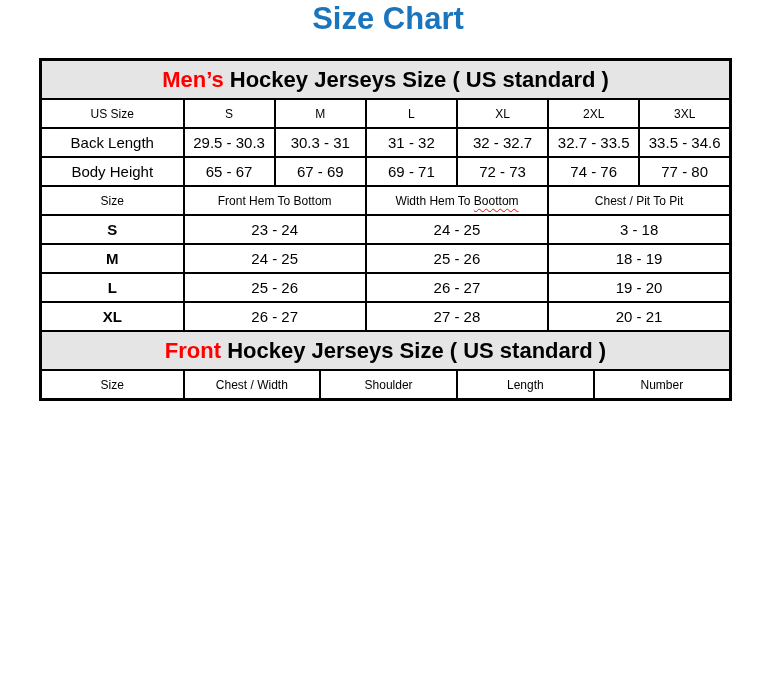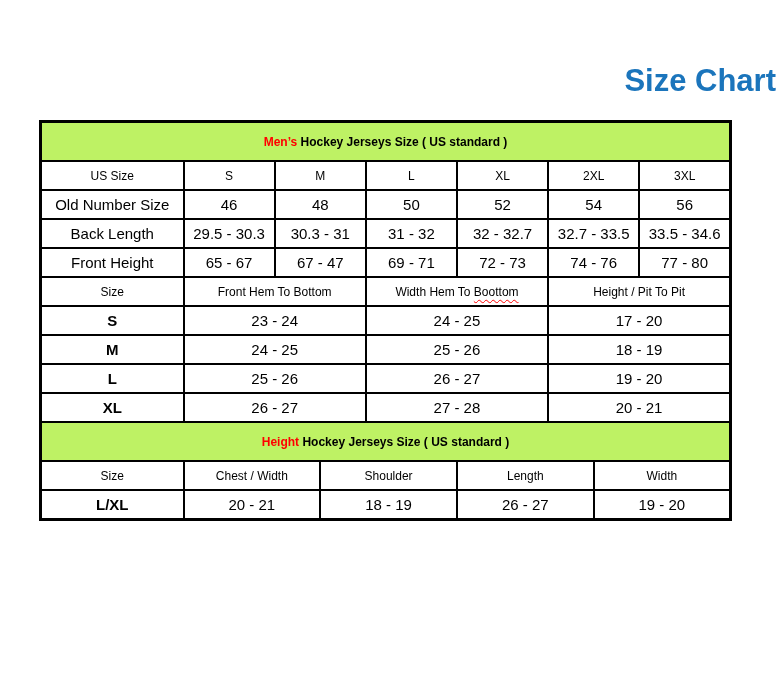--- a/index.html
+++ b/index.html
@@ -7,22 +7,21 @@
     padding: 0;
     background: #ffffff;
     width: 776px;
     height: 692px;
     font-family: "Liberation Sans", sans-serif;
     color: #000000;
     overflow: hidden;
   }
   .page-title {
     margin: 0;
-    padding-top: 62px;
-    text-align: right;
+    text-align: center;
     font-size: 31px;
     line-height: 37px;
     font-weight: bold;
     color: #1B75BC;
   }
   table.chart {
     margin: 21px 0 0 39px;
     width: 693px;
     border-collapse: collapse;
     table-layout: fixed;
@@ -34,24 +33,24 @@
     vertical-align: middle;
     padding: 0 2px;
     height: 27px;
     font-size: 15px;
     font-weight: normal;
     white-space: nowrap;
     overflow: hidden;
   }
   .chart th { font-weight: normal; font-size: 12px; }
   tr.band-row td {
-    background: #bef264;
+    background: #e5e5e5;
     height: 37px;
     font-weight: bold;
-    font-size: 12px;
+    font-size: 22px;
   }
   .accent { color: #FF0000; }
   td.size-label { font-weight: bold; }
   .sp-err {
     text-decoration-line: underline;
     text-decoration-style: wavy;
     text-decoration-color: #FF0000;
     text-decoration-thickness: 1px;
     text-underline-offset: 3px;
   }
@@ -75,58 +74,49 @@
   <tr>
     <th>US Size</th>
     <th colspan="2">S</th>
     <th colspan="2">M</th>
     <th colspan="2">L</th>
     <th colspan="2">XL</th>
     <th colspan="2">2XL</th>
     <th colspan="2">3XL</th>
   </tr>
   <tr>
-    <td>Old Number Size</td>
-    <td colspan="2">46</td>
-    <td colspan="2">48</td>
-    <td colspan="2">50</td>
-    <td colspan="2">52</td>
-    <td colspan="2">54</td>
-    <td colspan="2">56</td>
-  </tr>
-  <tr>
     <td>Back Length</td>
     <td colspan="2">29.5 - 30.3</td>
     <td colspan="2">30.3 - 31</td>
     <td colspan="2">31 - 32</td>
     <td colspan="2">32 - 32.7</td>
     <td colspan="2">32.7 - 33.5</td>
     <td colspan="2">33.5 - 34.6</td>
   </tr>
   <tr>
-    <td>Front Height</td>
+    <td>Body Height</td>
     <td colspan="2">65 - 67</td>
-    <td colspan="2">67 - 47</td>
+    <td colspan="2">67 - 69</td>
     <td colspan="2">69 - 71</td>
     <td colspan="2">72 - 73</td>
     <td colspan="2">74 - 76</td>
     <td colspan="2">77 - 80</td>
   </tr>
 
   <tr>
     <th>Size</th>
     <th colspan="4">Front Hem To Bottom</th>
     <th colspan="4"><span>Width Hem To</span> <span class="sp-err">Boottom</span></th>
-    <th colspan="4">Height / Pit To Pit</th>
+    <th colspan="4">Chest / Pit To Pit</th>
   </tr>
   <tr>
     <td class="size-label">S</td>
     <td colspan="4">23 - 24</td>
     <td colspan="4">24 - 25</td>
-    <td colspan="4">17 - 20</td>
+    <td colspan="4">3 - 18</td>
   </tr>
   <tr>
     <td class="size-label">M</td>
     <td colspan="4">24 - 25</td>
     <td colspan="4">25 - 26</td>
     <td colspan="4">18 - 19</td>
   </tr>
   <tr>
     <td class="size-label">L</td>
     <td colspan="4">25 - 26</td>
@@ -134,30 +124,23 @@
     <td colspan="4">19 - 20</td>
   </tr>
   <tr>
     <td class="size-label">XL</td>
     <td colspan="4">26 - 27</td>
     <td colspan="4">27 - 28</td>
     <td colspan="4">20 - 21</td>
   </tr>
 
   <tr class="band-row">
-    <td colspan="13"><span class="accent">Height</span> <span>Hockey Jerseys Size ( US standard )</span></td>
+    <td colspan="13"><span class="accent">Front</span> <span>Hockey Jerseys Size ( US standard )</span></td>
   </tr>
   <tr>
     <th>Size</th>
     <th colspan="3">Chest / Width</th>
     <th colspan="3">Shoulder</th>
     <th colspan="3">Length</th>
-    <th colspan="3">Width</th>
-  </tr>
-  <tr>
-    <td class="size-label">L/XL</td>
-    <td colspan="3">20 - 21</td>
-    <td colspan="3">18 - 19</td>
-    <td colspan="3">26 - 27</td>
-    <td colspan="3">19 - 20</td>
+    <th colspan="3">Number</th>
   </tr>
 </tbody>
   </table>
 
 </body></html>

